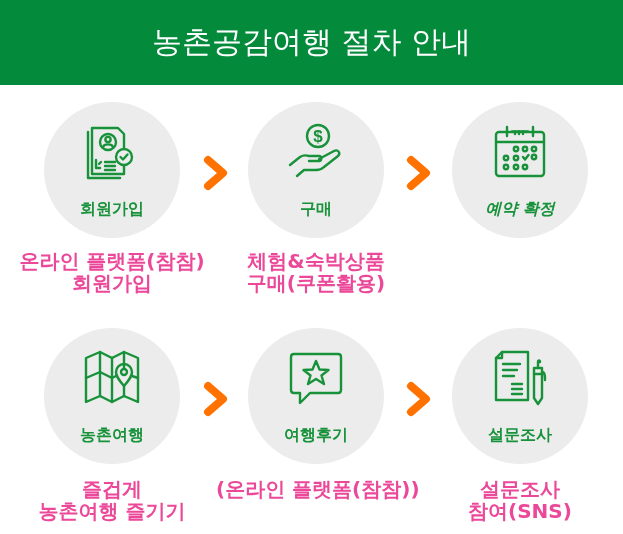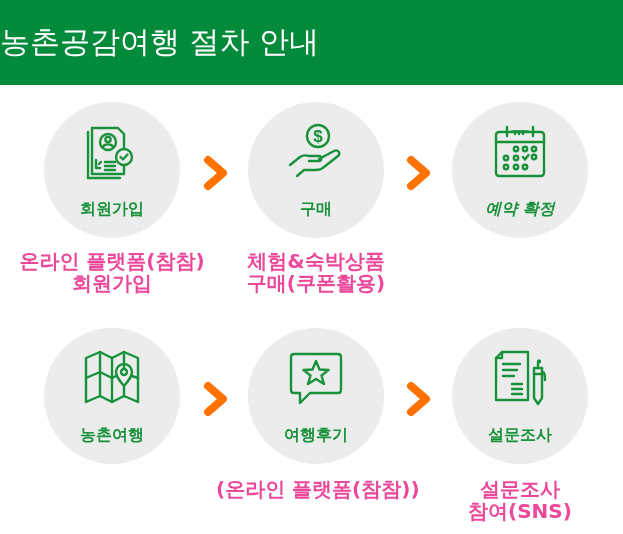--- a/index.html
+++ b/index.html
@@ -1,19 +1,19 @@
 <!DOCTYPE html>
 <html><head>
 <meta charset="utf-8">
 <style>
   html, body { margin:0; padding:0; }
   body { width:623px; height:534px; background:#ffffff; position:relative; overflow:hidden;
          font-family:"DejaVu Sans", "Liberation Sans", sans-serif; }
   .header { position:absolute; left:0; top:0; width:623px; height:85px; background:#038a3b;
-            display:flex; align-items:center; }
+            display:flex; align-items:center; justify-content:center; }
   .header h1 { margin:0; color:#fff; font-size:30px; font-weight:normal; letter-spacing:0px; }
   .circle { position:absolute; width:136px; height:136px; border-radius:50%; background:#ececec; }
   .circle svg { position:absolute; left:38px; top:20px; width:60px; height:60px; }
   .circle .clabel { position:absolute; left:0; right:0; top:97px; text-align:center;
                     color:#17923a; font-size:16px; font-weight:bold; }
   .arrow { position:absolute; width:26px; height:36px; }
   .desc { position:absolute; width:200px; text-align:center; color:#ec4899; font-size:20px;
           font-weight:bold; line-height:22px; }
   .desc div { white-space:nowrap; }
 </style>
@@ -127,20 +127,22 @@
     <path d="M22 36 H32 M22 41 H32 M22 46 H32"></path>
     <path d="M44 20 H52 V50 L48 56 L44 50 Z"></path>
     <path d="M44 26 H52"></path>
     <path d="M48 20 V14 C48 12 50 12 50 14"></path>
     <path d="M52 24 C55 24 55 28 55 32"></path>
   </svg>
   <div class="clabel">설문조사</div>
 </div>
 
 <div class="desc" style="left:12px;top:478px;">
+  <div>즐겁게</div>
+  <div>농촌여행 즐기기</div>
 </div>
 <div class="desc" style="left:216px;top:478px;">
   <div>(온라인 플랫폼(참참))</div>
 </div>
 <div class="desc" style="left:420px;top:478px;">
   <div>설문조사</div>
   <div>참여(SNS)</div>
 </div>
 
 </body></html>

